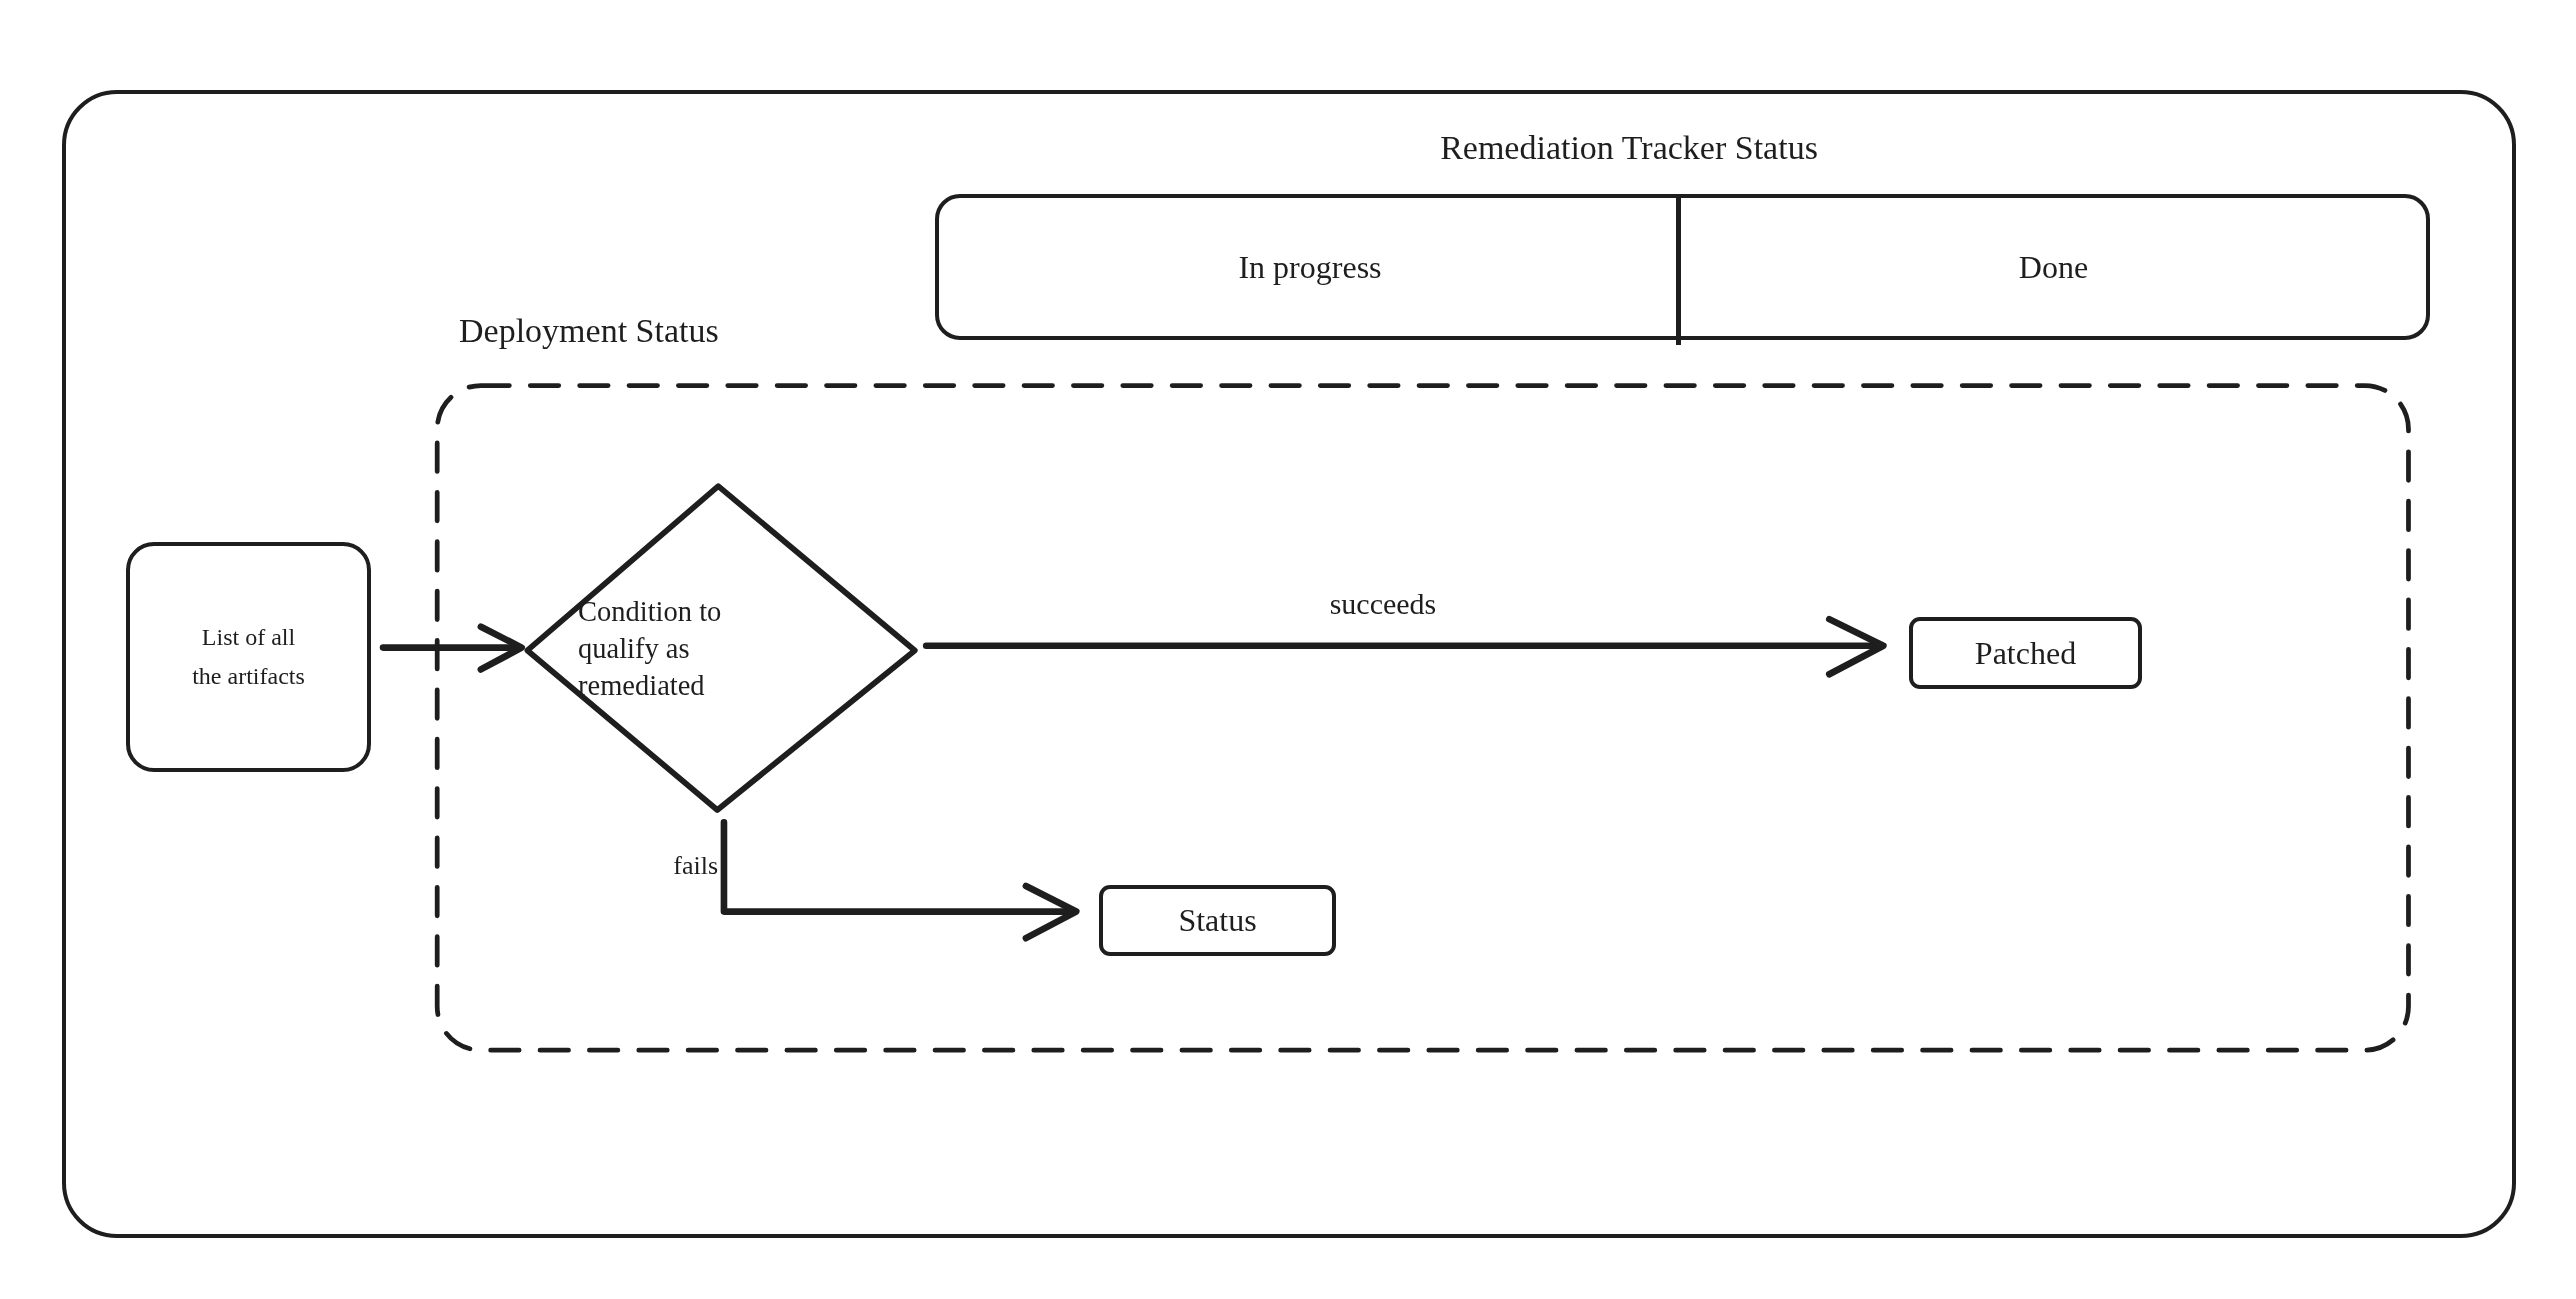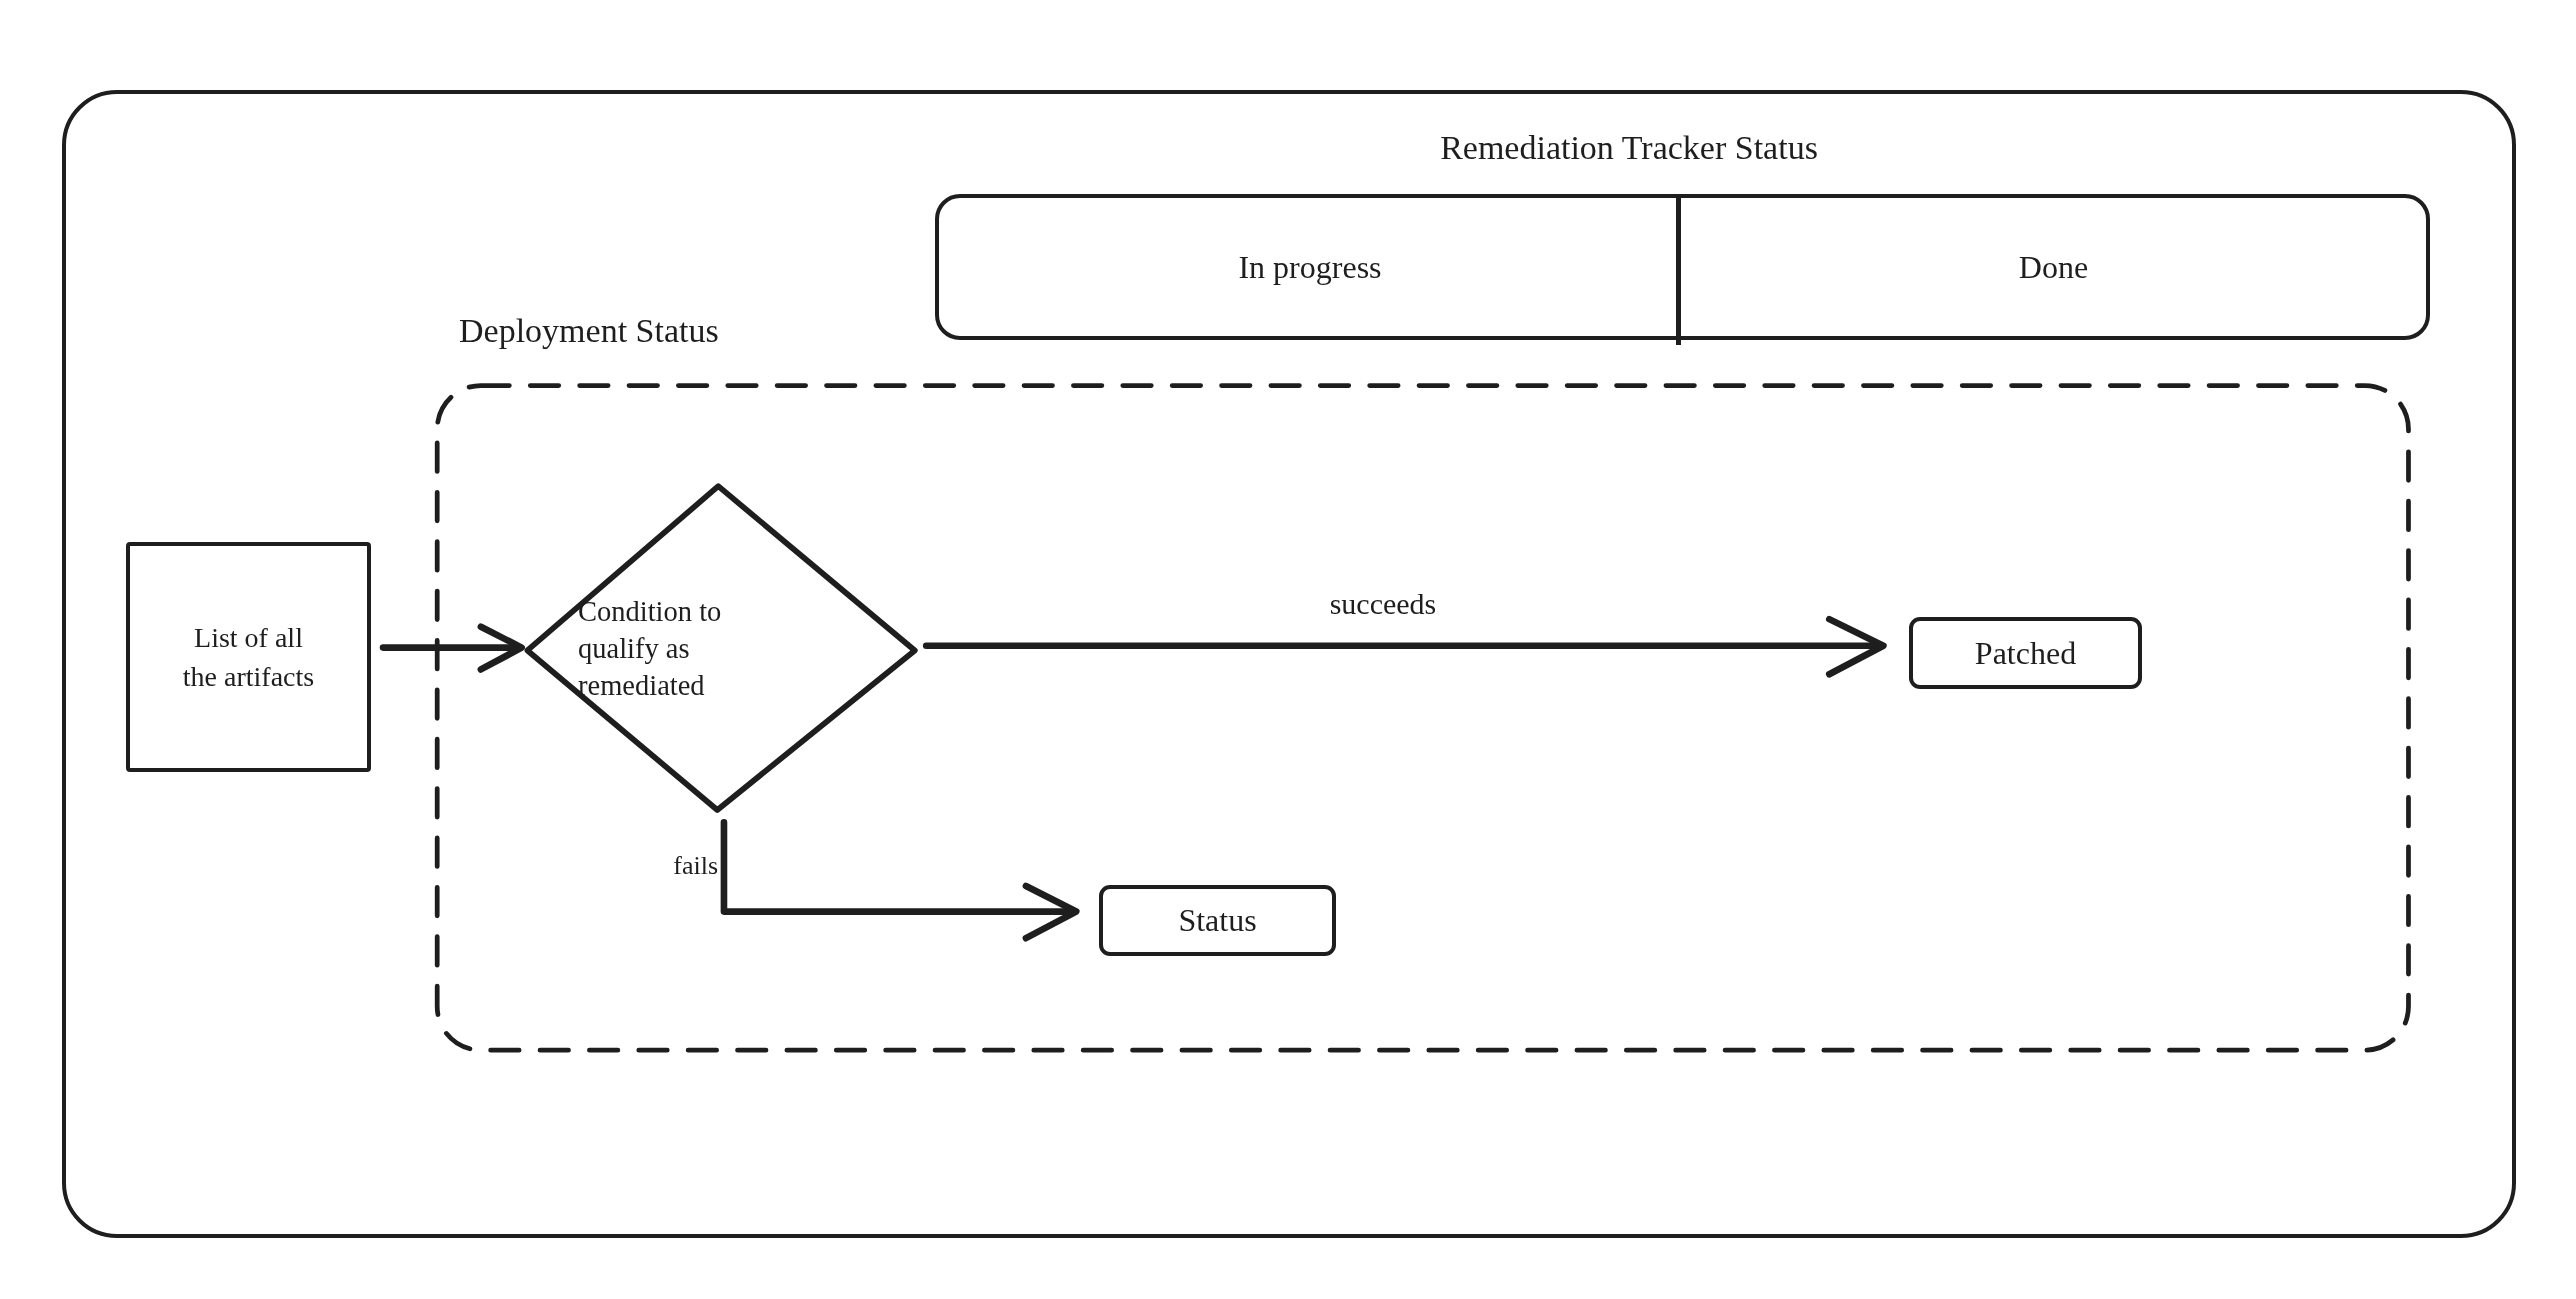--- a/index.html
+++ b/index.html
@@ -62,22 +62,22 @@
     position: absolute;
     border: 4.7px solid #1e1e1e;
     border-radius: 11px;
     background: #ffffff;
     display: flex; align-items: center; justify-content: center;
     text-align: center;
   }
   .artifacts-node {
     left: 126px; top: 542px;
     width: 237px; height: 222px;
-    border-radius: 4px;
-    font-size: 28px; line-height: 39px;
+    border-radius: 28px;
+    font-size: 24px; line-height: 39px;
   }
   .patched-node {
     left: 1909px; top: 617px;
     width: 225px; height: 64px;
     font-size: 32px;
   }
   .pending-node {
     left: 1099px; top: 885px;
     width: 229px; height: 63px;
     font-size: 32px;

